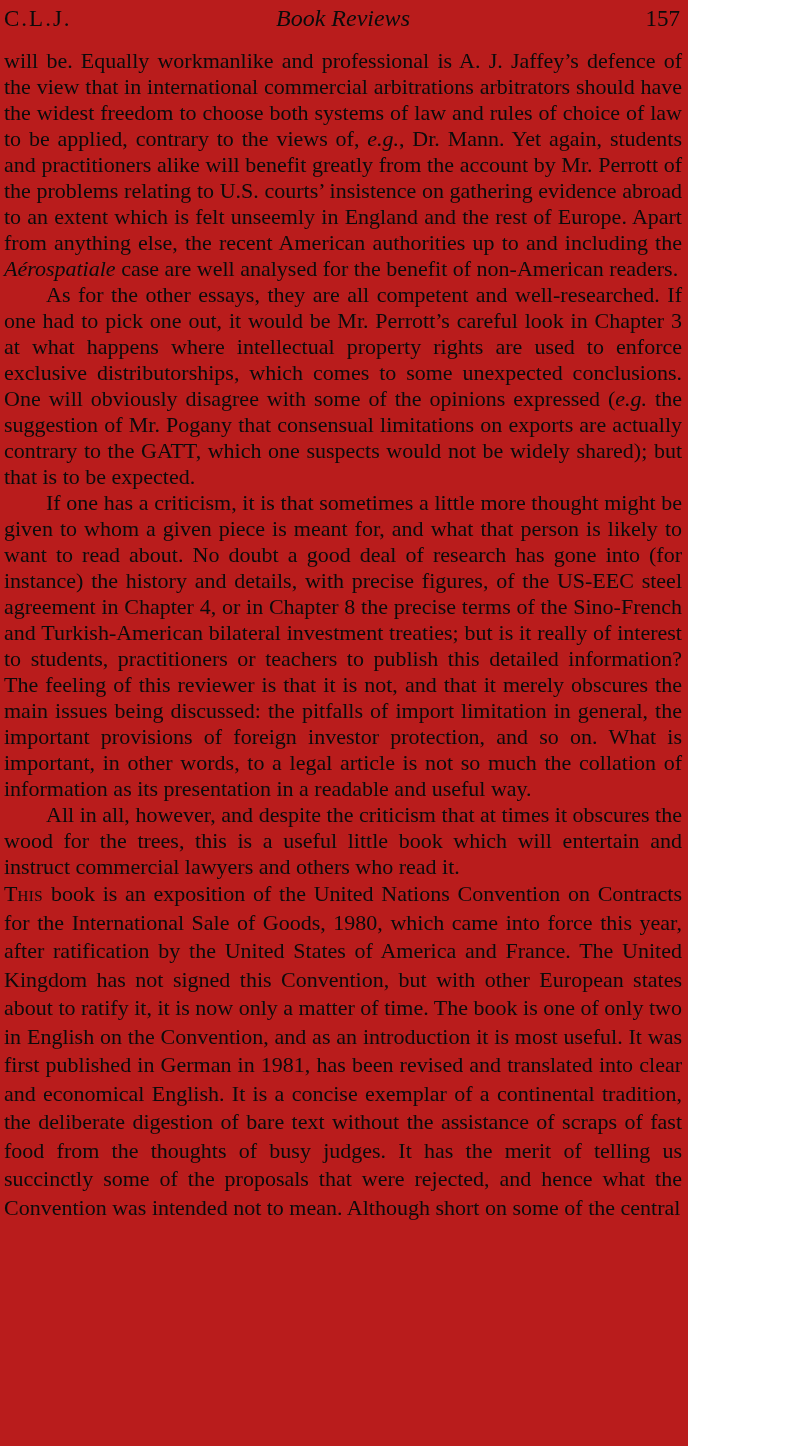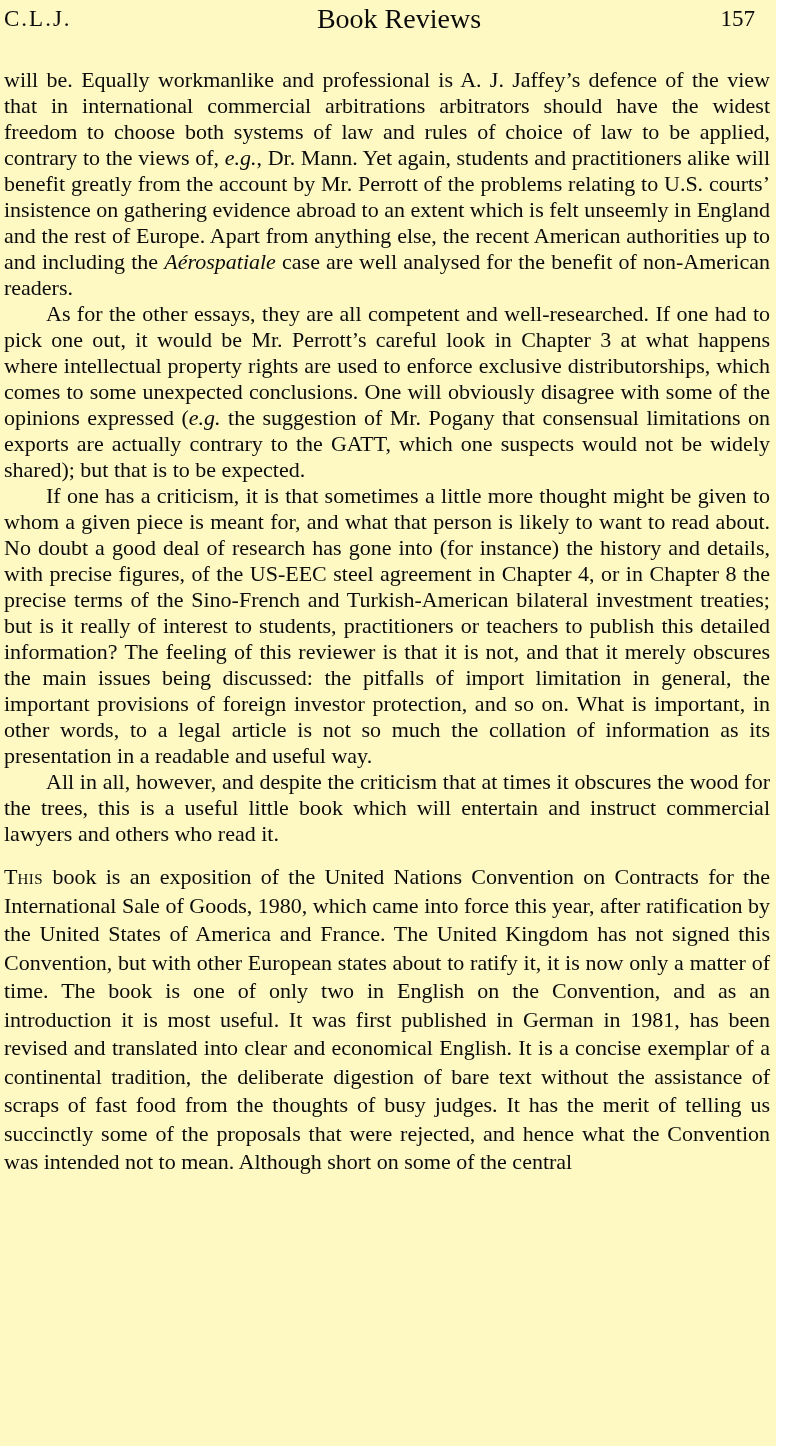--- a/index.html
+++ b/index.html
@@ -2,24 +2,24 @@
 <html><head>
 <meta charset="utf-8">
 <style>
   html, body {
     margin: 0;
     padding: 0;
     background: #ffffff;
   }
   .page {
     position: relative;
-    width: 776px;
+    width: 688px;
     height: 1446px;
     box-sizing: border-box;
-    background: #fef9c3;
+    background: #b91c1c;
     color: #0b0b0b;
     font-family: "Liberation Serif", "DejaVu Serif", serif;
     padding: 5px 6px 0 4px;
     overflow: hidden;
   }
   .page-header {
     position: relative;
     font-size: 23px;
     line-height: 27px;
     height: 27px;
@@ -28,36 +28,36 @@
     position: absolute;
     left: 0;
     top: 0;
     letter-spacing: 2px;
   }
   .running-title {
     position: absolute;
     left: 50%;
     top: 0;
     transform: translateX(-50%);
-    font-size: 28px;
-    margin-left: 12px;
+    font-style: italic;
+    font-size: 24px;
   }
   .page-number {
     position: absolute;
-    right: 15px;
+    right: 2px;
     top: 0;
   }
   .review-body p.body-para {
     margin: 0;
     text-align: justify;
     font-size: 22px;
   }
-  .review1 { margin-top: 35px; }
+  .review1 { margin-top: 16px; }
   .review1 p.body-para { line-height: 26px; }
-  .review2 { margin-top: 16px; }
+  .review2 { }
   .review2 p.body-para { line-height: 28.5px; }
   p.body-para.indent { text-indent: 42px; }
   .seg-italic { font-style: italic; }
   .seg-smallcaps { font-variant: small-caps; letter-spacing: 0.5px; }
   .signature {
     margin-top: 15px;
     text-align: right;
     padding-right: 22px;
     font-variant: small-caps;
     font-size: 22.5px;

